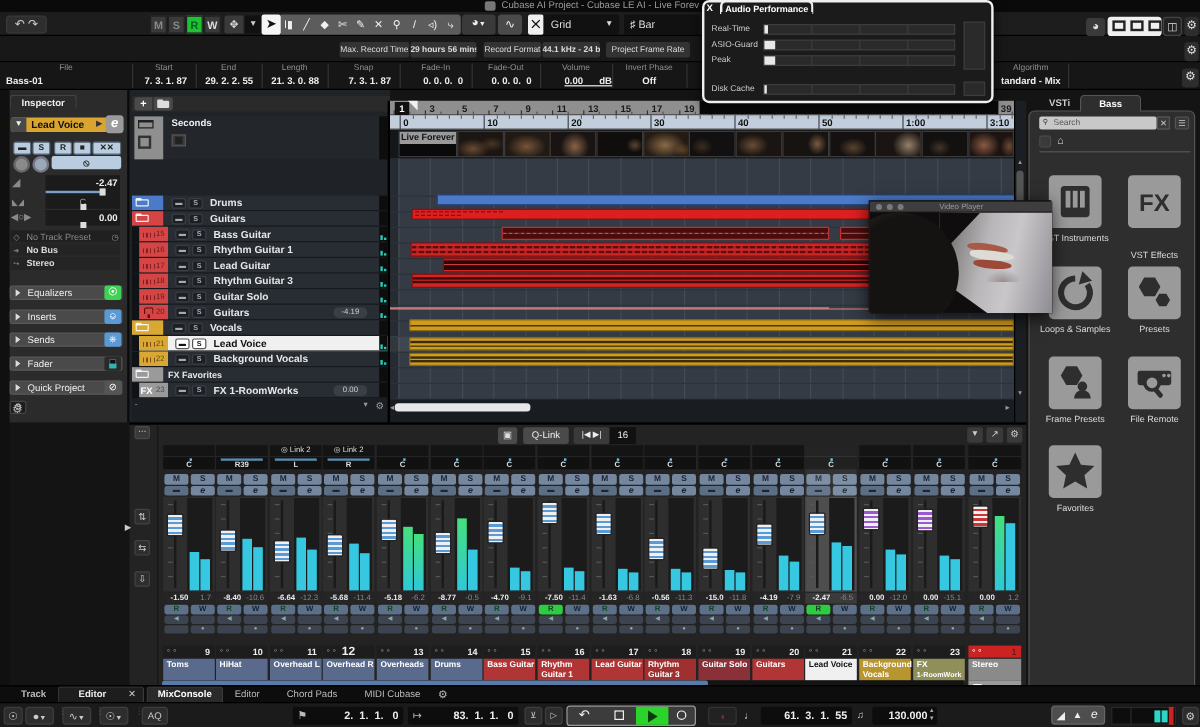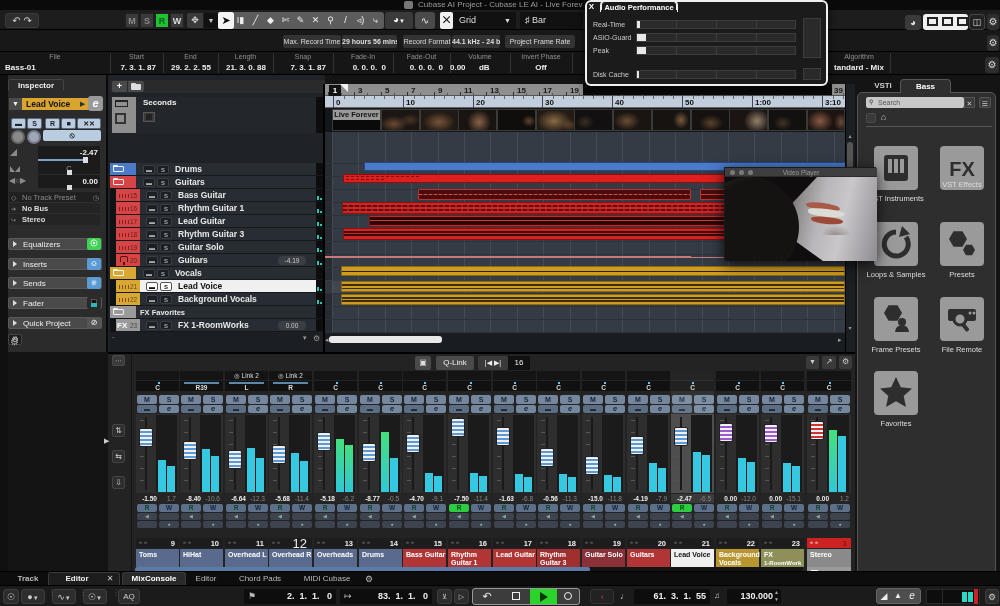--- a/index.html
+++ b/index.html
@@ -64,21 +64,21 @@
 <div class="a tc" style="left:273px;top:53px;width:60px;height:8px;color:#8f8f8f;font-size:7px;line-height:8px">Snap</div>
 <div class="a" style="left:273px;top:62px;width:60px;height:12px;color:#eee;font-size:8px;font-weight:bold;line-height:12px;text-align:right;white-space:nowrap;padding-right:7px;">7.&nbsp;3.&nbsp;1.&nbsp;87</div>
 <div class="a" style="left:333px;top:53px;width:1px;height:20px;background:#333"></div>
 <div class="a tc" style="left:333px;top:53px;width:60px;height:8px;color:#8f8f8f;font-size:7px;line-height:8px">Fade-In</div>
 <div class="a" style="left:333px;top:62px;width:60px;height:12px;color:#eee;font-size:8px;font-weight:bold;line-height:12px;text-align:right;white-space:nowrap;padding-right:7px;">0.&nbsp;0.&nbsp;0.&nbsp;&nbsp;0</div>
 <div class="a" style="left:393px;top:53px;width:1px;height:20px;background:#333"></div>
 <div class="a tc" style="left:393px;top:53px;width:57px;height:8px;color:#8f8f8f;font-size:7px;line-height:8px">Fade-Out</div>
 <div class="a" style="left:393px;top:62px;width:57px;height:12px;color:#eee;font-size:8px;font-weight:bold;line-height:12px;text-align:right;white-space:nowrap;padding-right:7px;">0.&nbsp;0.&nbsp;0.&nbsp;&nbsp;0</div>
 <div class="a" style="left:450px;top:53px;width:1px;height:20px;background:#333"></div>
 <div class="a tc" style="left:450px;top:53px;width:60px;height:8px;color:#8f8f8f;font-size:7px;line-height:8px">Volume</div>
-<div class="a" style="left:450px;top:62px;width:60px;height:12px;color:#eee;font-size:8px;font-weight:bold;line-height:12px;text-align:left;white-space:nowrap;">0.00 &nbsp;&nbsp;&nbsp;&nbsp; dB</div>
+<div class="a" style="left:450px;top:62px;width:60px;height:12px;color:#eee;font-size:8px;font-weight:bold;line-height:12px;text-align:right;white-space:nowrap;text-decoration:underline;">0.00 &nbsp;&nbsp;&nbsp;&nbsp; dB</div>
 <div class="a" style="left:510px;top:53px;width:1px;height:20px;background:#333"></div>
 <div class="a tc" style="left:510px;top:53px;width:62px;height:8px;color:#8f8f8f;font-size:7px;line-height:8px">Invert Phase</div>
 <div class="a" style="left:510px;top:62px;width:62px;height:12px;color:#eee;font-size:8px;font-weight:bold;line-height:12px;text-align:center;white-space:nowrap;">Off</div>
 <div class="a" style="left:572px;top:53px;width:1px;height:20px;background:#333"></div>
 <div class="a tc" style="left:828px;top:53px;width:62px;height:8px;color:#8f8f8f;font-size:7px;line-height:8px">Algorithm</div>
 <div class="a" style="left:828px;top:62px;width:62px;height:12px;color:#eee;font-size:8px;font-weight:bold;line-height:12px;text-align:center;white-space:nowrap;">tandard - Mix</div>
 <div class="a" style="left:890px;top:53px;width:1px;height:20px;background:#333"></div>
 <div class="a tc" style="left:985px;top:57px;width:14px;height:16px;color:#ddd;font-size:10px;line-height:16px;background:#2d2d2d;border-radius:3px">⚙</div>
 <div class="a" style="left:583px;top:84px;width:249px;height:11px;background:#0a0a0a;z-index:20"></div>
 <div class="a" style="left:585px;top:0;width:243px;height:86px;background:#1b1b1b;border:2px solid #f0f0f0;border-radius:6px;box-shadow:0 3px 10px rgba(0,0,0,.7);z-index:21"></div>
@@ -546,21 +546,21 @@
 <div class="a" style="left:874px;top:146px;width:44px;height:44px;background:#9a9a9a;border-radius:4px"><svg width="44" height="44" viewBox="0 0 44 44">
       <rect x="10" y="9" width="24" height="26" rx="3" fill="#2e2e2e"></rect>
       <rect x="14" y="13" width="4" height="14" fill="#9a9a9a"></rect>
       <rect x="20" y="13" width="4" height="14" fill="#9a9a9a"></rect>
       <rect x="26" y="13" width="4" height="14" fill="#9a9a9a"></rect>
     </svg></div>
 <div class="a tc" style="left:862px;top:194px;width:68px;height:10px;color:#ddd;font-size:7.5px;line-height:10px;white-space:nowrap">VST Instruments</div>
 <div class="a" style="left:940px;top:146px;width:44px;height:44px;background:#9a9a9a;border-radius:4px"><svg width="44" height="44" viewBox="0 0 44 44">
       <text x="22" y="30" font-family="Liberation Sans" font-size="20" font-weight="bold" fill="#2e2e2e" text-anchor="middle">FX</text>
     </svg></div>
-<div class="a tc" style="left:928px;top:180px;width:68px;height:10px;color:#ddd;font-size:7.5px;line-height:10px;white-space:nowrap">VST Effects</div>
+<div class="a tc" style="left:928px;top:208px;width:68px;height:10px;color:#ddd;font-size:7.5px;line-height:10px;white-space:nowrap">VST Effects</div>
 <div class="a" style="left:874px;top:222px;width:44px;height:44px;background:#9a9a9a;border-radius:4px"><svg width="44" height="44" viewBox="0 0 44 44">
       <path d="M22 10 a12 12 0 1 0 10 5" fill="none" stroke="#2e2e2e" stroke-width="5"></path>
       <path d="M28 4 l8 8 -11 3 z" fill="#2e2e2e"></path>
     </svg></div>
 <div class="a tc" style="left:862px;top:270px;width:68px;height:10px;color:#ddd;font-size:7.5px;line-height:10px;white-space:nowrap">Loops &amp; Samples</div>
 <div class="a" style="left:940px;top:222px;width:44px;height:44px;background:#9a9a9a;border-radius:4px"><svg width="44" height="44" viewBox="0 0 44 44">
       <polygon points="27.0,17.0 22.5,24.8 13.5,24.8 9.0,17.0 13.5,9.2 22.5,9.2" fill="#2e2e2e"></polygon>
       <polygon points="35.0,28.0 32.0,33.2 26.0,33.2 23.0,28.0 26.0,22.8 32.0,22.8" fill="#2e2e2e"></polygon>
     </svg></div>
 <div class="a tc" style="left:928px;top:270px;width:68px;height:10px;color:#ddd;font-size:7.5px;line-height:10px;white-space:nowrap">Presets</div>
@@ -738,21 +738,21 @@
 <div class="a tr" style="left:269px;top:494px;width:21px;height:9px;color:#eee;font-size:6.5px;font-weight:bold;line-height:9px">-5.68</div>
 <div class="a tr" style="left:291px;top:494px;width:18px;height:9px;color:#888;font-size:6.5px;line-height:9px">-11.4</div>
 <div class="a tc" style="left:270px;top:504px;width:20px;height:8px;background:#5c7089;border-radius:2px;color:#142;font-size:6.5px;font-weight:bold;line-height:8px">R</div>
 <div class="a tc" style="left:292px;top:504px;width:20px;height:8px;background:#5c7089;border-radius:2px;color:#123;font-size:6.5px;font-weight:bold;line-height:8px">W</div>
 <div class="a tc" style="left:270px;top:513px;width:20px;height:7px;background:#3d444f;border-radius:2px;color:#8aa;font-size:5px;line-height:7px">◀</div>
 <div class="a tc" style="left:292px;top:513px;width:20px;height:7px;background:#3d444f;border-radius:2px"></div>
 <div class="a tc" style="left:270px;top:521px;width:20px;height:7px;background:#3d444f;border-radius:2px"></div>
 <div class="a tc" style="left:292px;top:521px;width:20px;height:7px;background:#3d444f;border-radius:2px;color:#8aa;font-size:5px;line-height:7px">●</div>
 <div class="a" style="left:269px;top:538px;width:43px;height:10px;background:#1d1d1d"></div>
 <div class="a" style="left:271px;top:540px;width:12px;height:6px;color:#888;font-size:6px;line-height:6px">⚬⚬</div>
-<div class="a tr" style="left:268px;top:539px;width:39px;height:9px;color:#eee;font-size:13px;font-weight:normal;line-height:9px">12</div>
+<div class="a tr" style="left:257px;top:539px;width:39px;height:9px;color:#eee;font-size:10px;font-weight:bold;line-height:9px">12</div>
 <div class="a" style="left:269px;top:549px;width:43px;height:18px;background:#5a6a8c;color:#fff;font-size:7px;font-weight:bold;text-align:left;padding:2px 0 0 3px;line-height:7.5px">Overhead R</div>
 <div class="a" style="left:314px;top:371px;width:43px;height:9px;background:#141414"></div>
 <div class="a" style="left:314px;top:381px;width:43px;height:10px;background:#111"></div>
 <div class="a" style="left:336px;top:382px;width:2px;height:2px;background:#6ac8e8"></div>
 <div class="a tc" style="left:314px;top:384px;width:43px;height:7px;color:#ddd;font-size:6.5px;font-weight:bold;line-height:7px">C</div>
 <div class="a tc" style="left:315px;top:395px;width:20px;height:9px;background:#74879e;border-radius:2px;color:#1a2330;font-size:7px;font-weight:bold;line-height:9px">M</div>
 <div class="a tc" style="left:337px;top:395px;width:20px;height:9px;background:#74879e;border-radius:2px;color:#1a2330;font-size:7px;font-weight:bold;line-height:9px">S</div>
 <div class="a tc" style="left:315px;top:405px;width:20px;height:8px;background:#5c6e84;border-radius:2px;color:#223;font-size:6px;line-height:8px">▬</div>
 <div class="a tc" style="left:337px;top:405px;width:20px;height:8px;background:#74879e;border-radius:2px;color:#1a2330;font-size:7.5px;font-style:italic;font-weight:bold;line-height:8px">e</div>
 <div class="a" style="left:314px;top:414px;width:43px;height:79px;background:#2e2e2e"></div>

